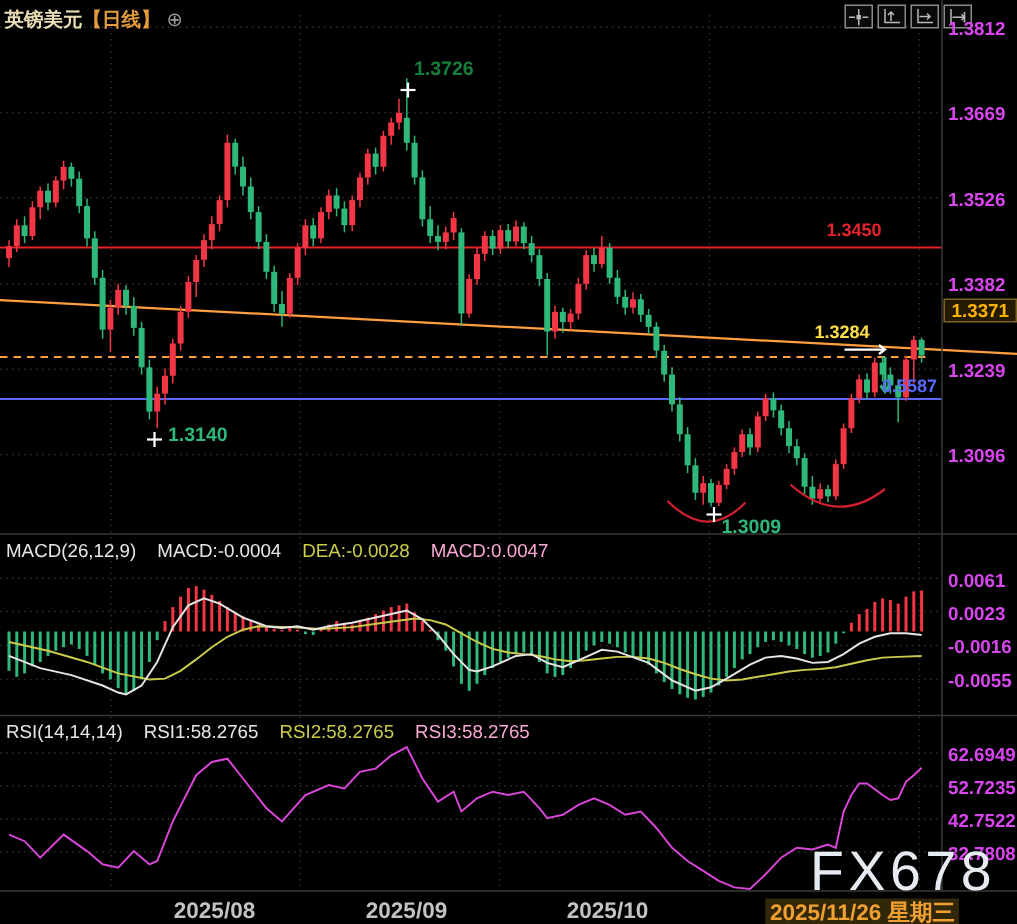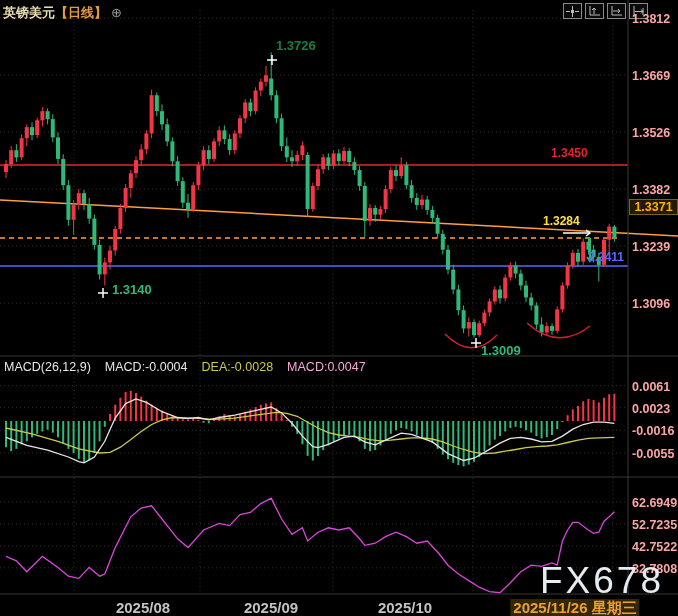--- a/index.html
+++ b/index.html
@@ -9,21 +9,21 @@
   .lbl{position:absolute;white-space:nowrap;line-height:1;}
   .hdr{position:absolute;left:3px;top:4px;font-size:13px;font-weight:bold;}
   .hdr .sym{color:#e9ddb5;}
   .hdr .tf{color:#e39b3c;}
   .hdr .plus{color:#9a9a9a;font-weight:normal;margin-left:4px;font-size:13px;}
   .toolbar{position:absolute;top:3px;left:563px;display:flex;gap:3px;}
   .tbtn{width:17px;height:14px;border:1px solid #8a8a8a;background:#0a0a0a;
         display:flex;align-items:center;justify-content:center;}
   .swing{font-size:13px;font-weight:bold;}
   .lvl{font-size:12px;font-weight:bold;}
-  .ytick{position:absolute;left:632px;width:44px;font-size:12.5px;font-weight:600;color:#fca5a5;}
+  .ytick{position:absolute;left:632px;width:44px;font-size:12.5px;font-weight:600;color:#d946ef;}
   .curtag{position:absolute;left:629px;width:47px;height:14px;background:#241a02;
           border:1px solid #7d621c;color:#ffb300;font-size:12.5px;font-weight:bold;
           text-align:center;line-height:14px;}
   .legend{position:absolute;left:4px;font-size:12.5px;font-weight:500;}
   .legend span{margin-right:14px;}
   .lg-w{color:#e6e6e6;} .lg-y{color:#cbcb4a;} .lg-m{color:#f9a8d4;}
   .xtick{position:absolute;top:599px;font-size:15px;font-weight:bold;color:#c3c3c3;
          transform:translateX(-50%);margin-left:40px;}
   .xtick.hl{color:#f0a030;background:#33270a;padding:0 3px;}
   .watermark{position:absolute;left:540px;top:560px;font-size:37px;color:#e6eaf1;
@@ -474,28 +474,31 @@
         </svg>
     </div>
   </div>
 
   <div class="lbl swing" style="left:276px;top:39px;color:#15803d;">1.3726</div>
   <div class="lbl swing" style="left:112px;top:283px;color:#2eb879;">1.3140</div>
   <div class="lbl swing" style="left:481px;top:344px;color:#2eb879;">1.3009</div>
 
   <div class="lbl lvl" style="left:551px;top:147px;color:#e8232e;">1.3450</div>
   <div class="lbl lvl" style="left:543px;top:215px;color:#fde047;">1.3284</div>
-  <div class="lbl lvl" style="left:588px;top:251px;color:#5968fb;">2.2411</div>
+  <div class="lbl lvl" style="left:588px;top:251px;color:#5968fb;">0.5587</div>
 
   <div class="curtag" style="top:199px;">1.3371</div>
 
   <div class="legend" style="top:360px;">
     <span class="lg-w">MACD(26,12,9)</span><span class="lg-w">MACD:-0.0004</span><span class="lg-y">DEA:-0.0028</span><span class="lg-m">MACD:0.0047</span>
   </div>
 
+  <div class="legend" style="top:481px;">
+    <span class="lg-w">RSI(14,14,14)</span><span class="lg-w">RSI1:58.2765</span><span class="lg-y">RSI2:58.2765</span><span class="lg-m">RSI3:58.2765</span>
+  </div>
 
   <div class="watermark">FX678</div>
 
   <div id="yaxis">
       <div class="ytick" style="top:12px">1.3812</div>
       <div class="ytick" style="top:69px">1.3669</div>
       <div class="ytick" style="top:126px">1.3526</div>
       <div class="ytick" style="top:183px">1.3382</div>
       <div class="ytick" style="top:240px">1.3239</div>
       <div class="ytick" style="top:297px">1.3096</div>

